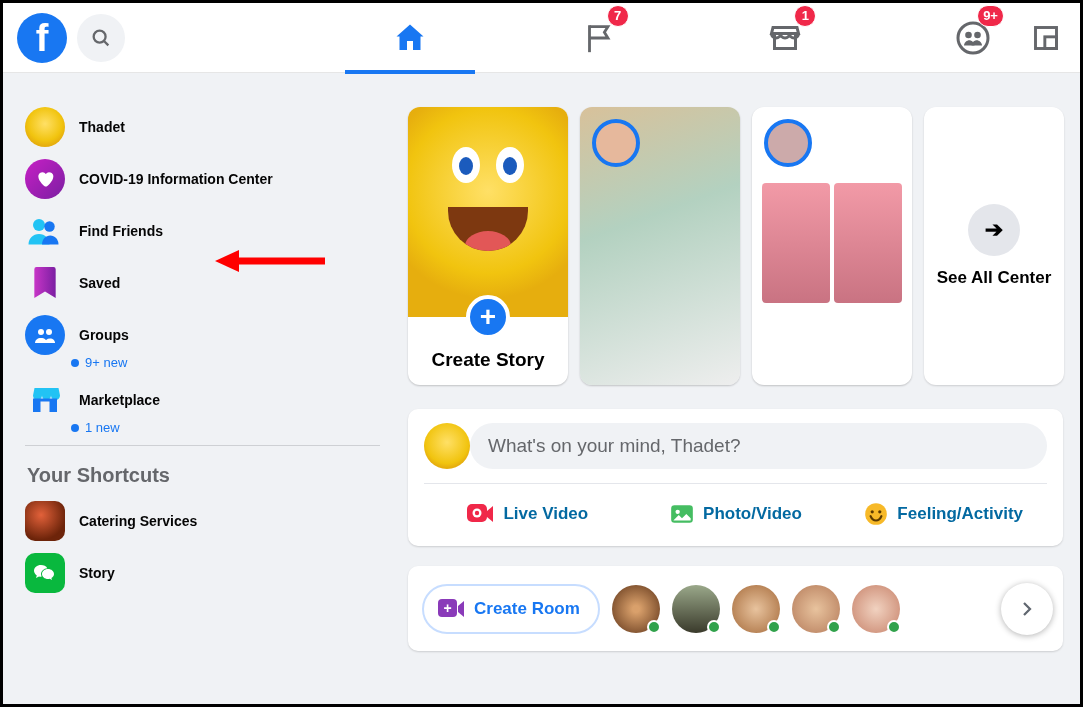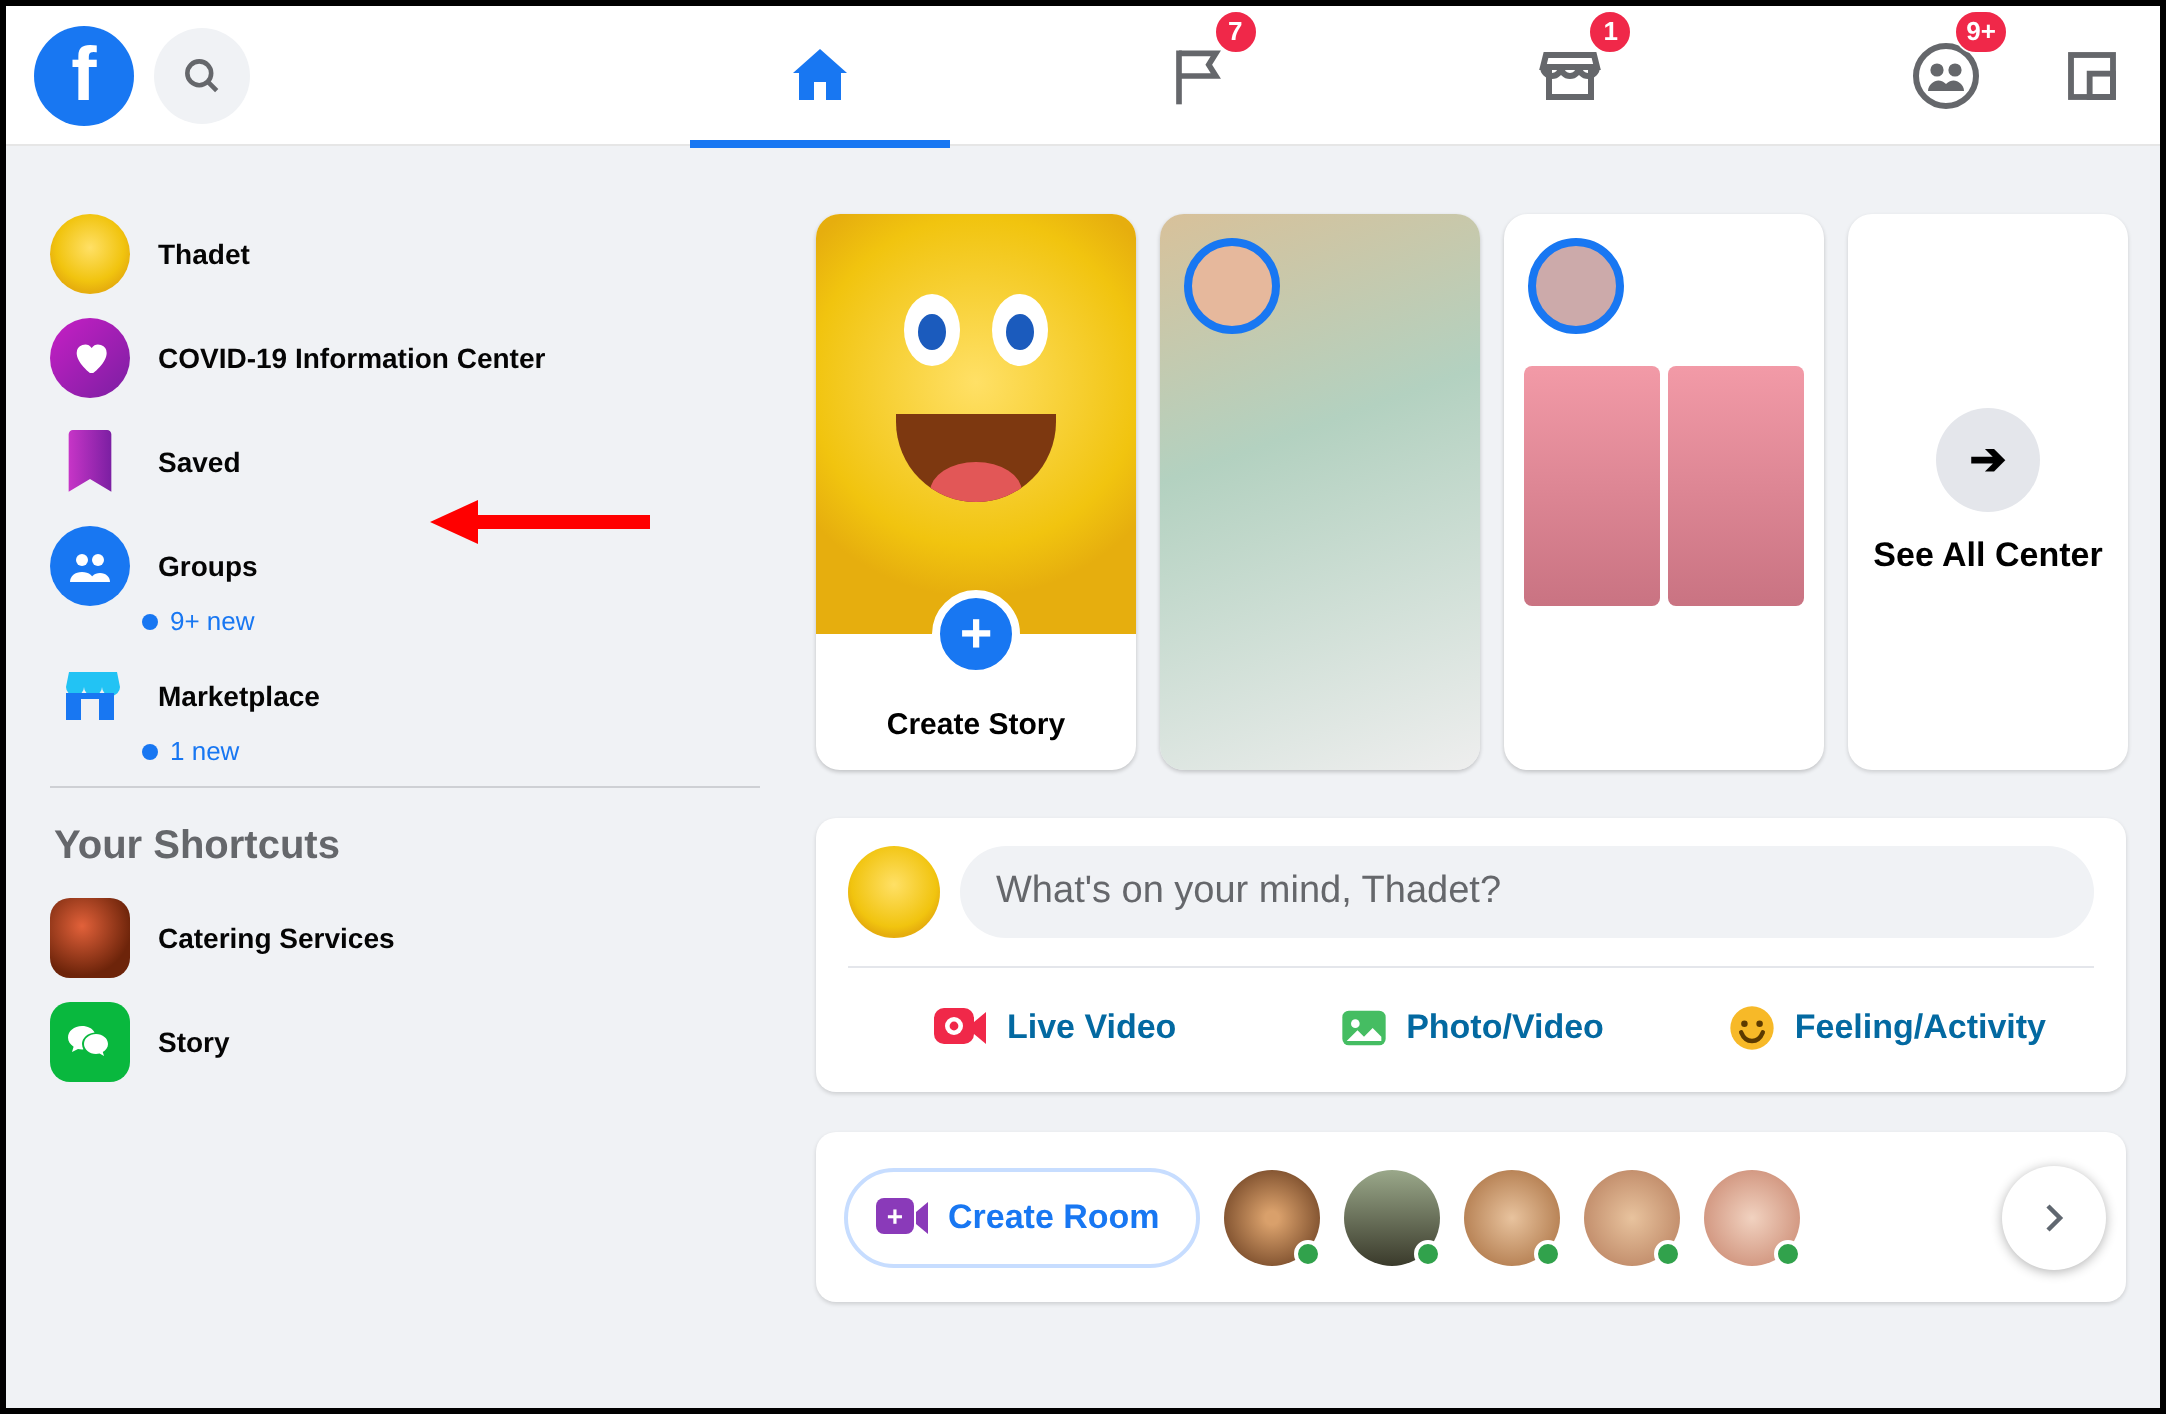--- a/index.html
+++ b/index.html
@@ -187,21 +187,21 @@
     background: #1877f2;
     border: 4px solid #fff;
     color: #fff;
     display:flex;align-items:center;justify-content:center;
     font-size: 28px; font-weight: 700;
   }
   .story.create .story-label {
     position: absolute;
     bottom: 14px; left: 0; right: 0;
     text-align: center;
-    font-size: 15px; font-weight: 600;
+    font-size: 19px; font-weight: 600;
   }
   .story-avatar {
     position: absolute;
     top: 12px; left: 12px;
     width: 48px; height: 48px;
     border-radius: 50%;
     border: 4px solid #1877f2;
     background: #d9b29a;
   }
   .see-all {
@@ -227,21 +227,21 @@
   
   .card {
     background: #fff;
     border-radius: 10px;
     box-shadow: 0 1px 2px rgba(0,0,0,0.15);
     padding: 14px 16px 10px;
     margin-top: 24px;
     width: 655px;
   }
   .composer-top {
-    display: flex; align-items: flex-end; gap: 10px;
+    display: flex; align-items: flex-end; 
   }
   .avatar-sm {
     width: 46px; height: 46px; border-radius: 50%;
     background: radial-gradient(circle at 50% 42%, #ffe066 0%, #f1c40f 60%, #e6ae0e 72%);
     flex-shrink: 0;
   }
   .composer-input {
     flex: 1;
     height: 46px;
     border-radius: 24px;
@@ -416,20 +416,31 @@
 
       <div class="side-item">
         <div class="side-icon" style="background:linear-gradient(135deg,#c71fc5,#7b1fa2);">
           <svg width="20" height="20" viewBox="0 0 24 24">
               <path fill="#fff" d="M12 21s-8-6-8-12a5 5 0 019-3 5 5 0 019 3c0 6-8 12-8 12z"></path>
             </svg>
         </div>
         <span>COVID-19 Information Center</span>
       </div>
 
+      <div class="side-item">
+        <div class="side-icon">
+          <svg width="36" height="36" viewBox="0 0 24 24">
+              <circle cx="8" cy="8" r="4" fill="#22c3f4"></circle>
+              <circle cx="15" cy="9" r="3.5" fill="#1877f2"></circle>
+              <path d="M1 21c0-4 3-7 7-7s7 3 7 7" fill="#22c3f4"></path>
+              <path d="M10 21c0-3.5 2.5-6 5.5-6s5.5 2.5 5.5 6" fill="#1877f2"></path>
+            </svg>
+        </div>
+        <span>Find Friends</span>
+      </div>
 
       <div class="side-item">
         <div class="side-icon">
           <svg width="26" height="32" viewBox="0 0 24 30">
               <defs>
                 <linearGradient id="bm" x1="0" x2="1">
                   <stop offset="0" stop-color="#c735c7"></stop>
                   <stop offset="1" stop-color="#7b1fa2"></stop>
                 </linearGradient>
               </defs>

